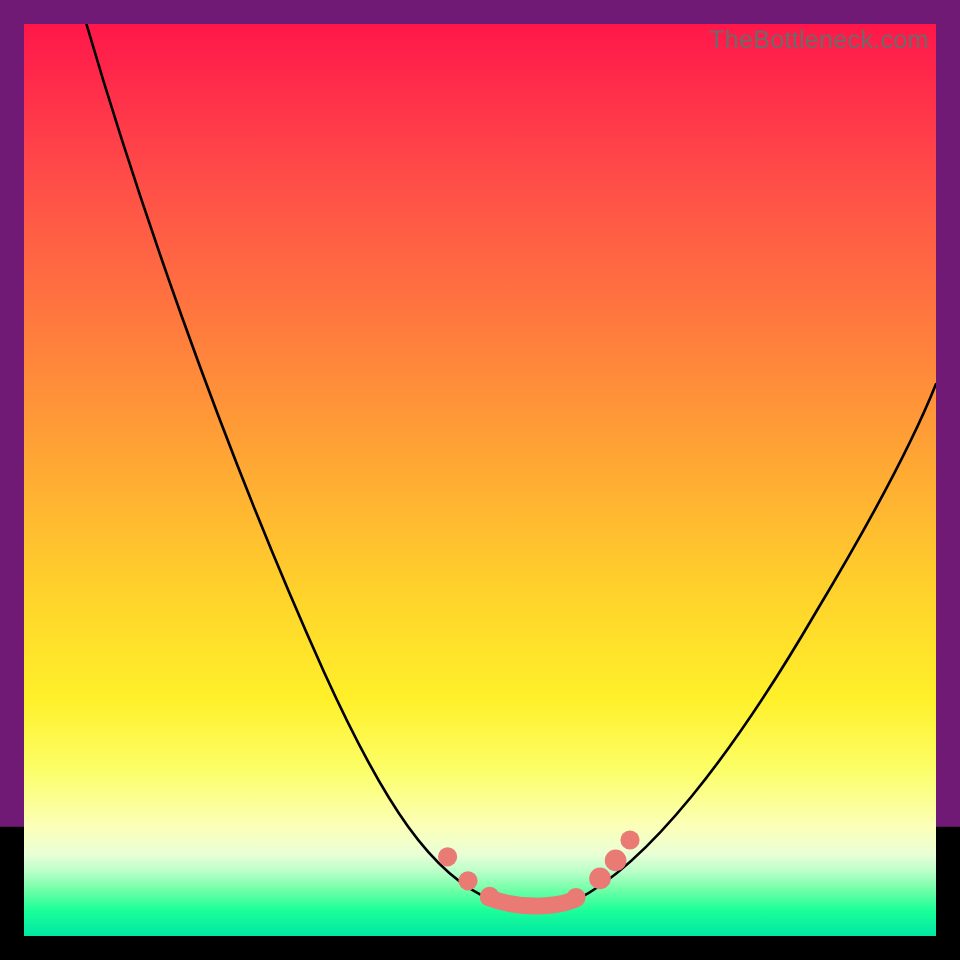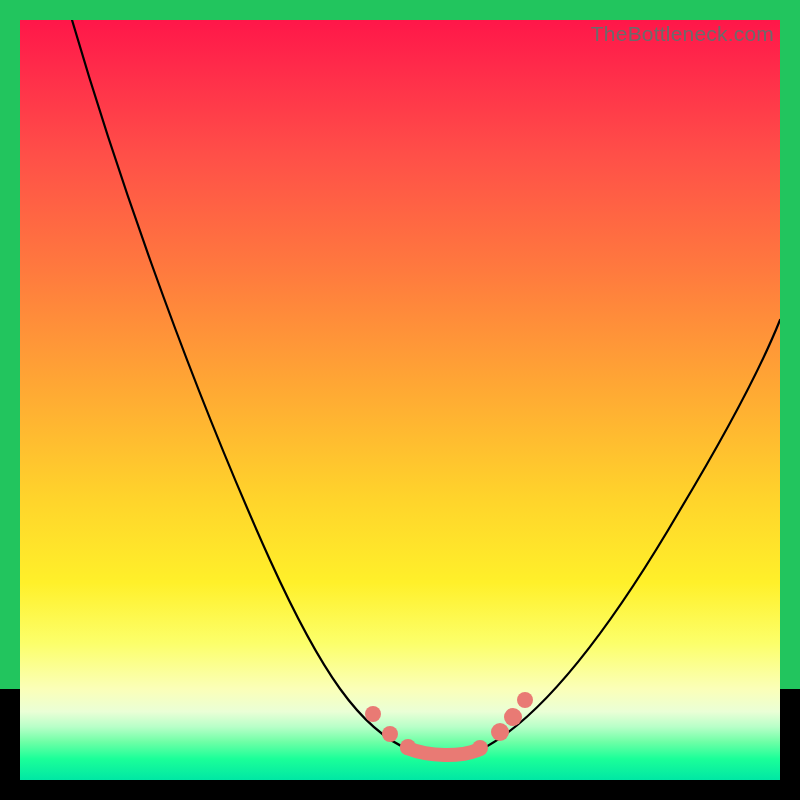--- a/index.html
+++ b/index.html
@@ -8,21 +8,21 @@
     width: 800px;
     height: 800px;
     overflow: hidden;
     background: #000;
     font-family: Arial, Helvetica, sans-serif;
   }
   .frame {
     position: relative;
     width: 800px;
     height: 689px;
-    background: #22c55e;
+    background: #701a75;
   }
   .plot {
     position: absolute;
     left: 20px;
     top: 20px;
     width: 760px;
     height: 760px;
     
     background: linear-gradient(
       to bottom,

